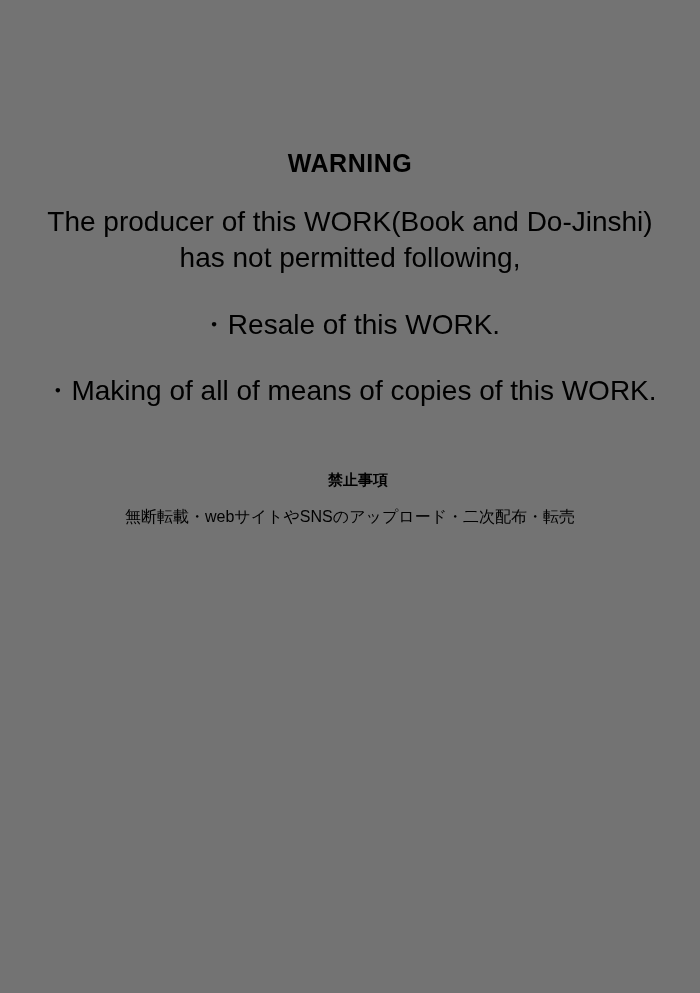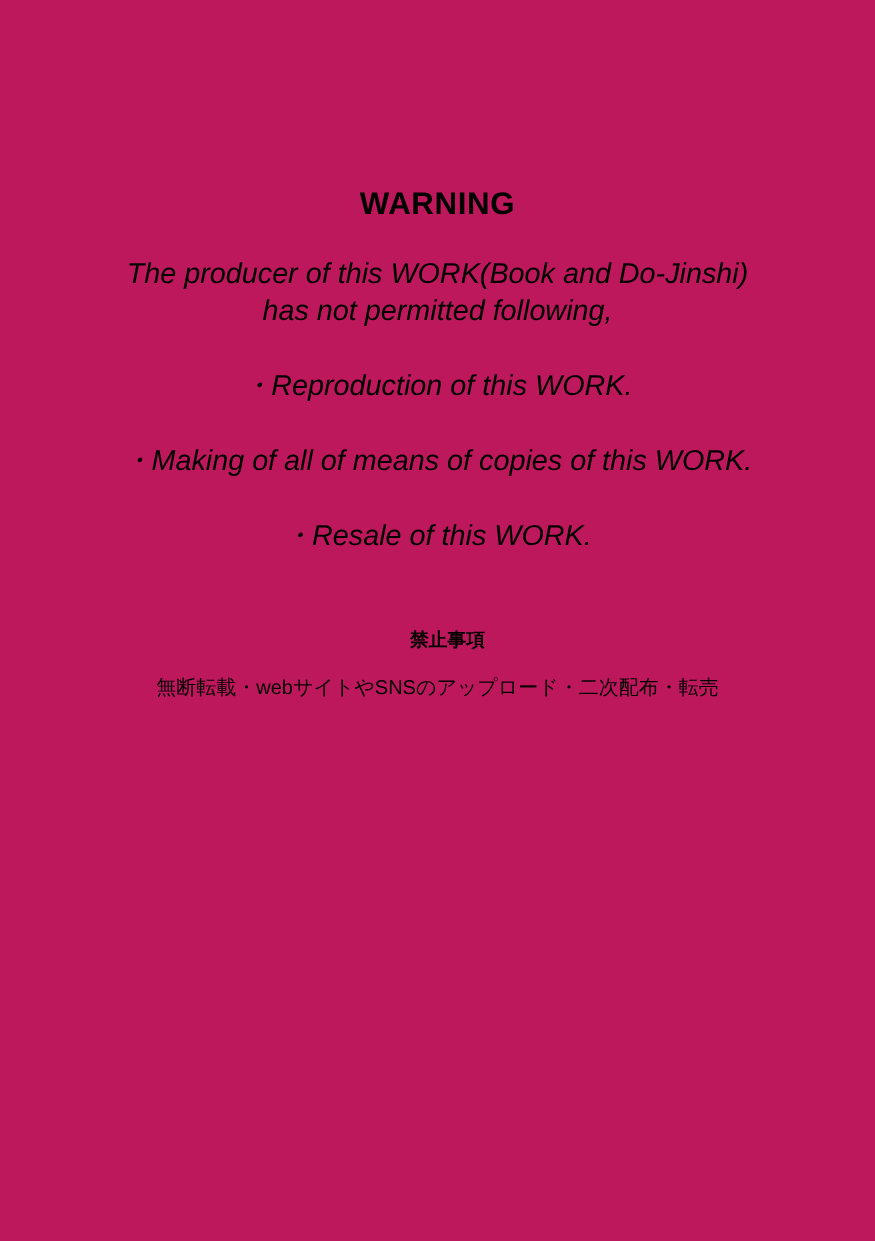--- a/index.html
+++ b/index.html
@@ -12,43 +12,42 @@
     height: 993px;
     font-family: "Liberation Sans", sans-serif;
     color: #000000;
     overflow: hidden;
   }
   .page {
     position: relative;
     width: 700px;
     height: 993px;
     box-sizing: border-box;
-    background: #be185d;
+    background: #737373;
   }
   .notice {
     position: absolute;
     top: 148px;
     left: 0;
     width: 700px;
     text-align: center;
   }
   .warning-title {
     font-size: 25px;
     font-weight: bold;
     letter-spacing: 0.5px;
     line-height: 1.2;
     margin: 0 0 26px 0;
   }
   .para {
-    font-size: 23px;
+    font-size: 28px;
     font-weight: normal;
     line-height: 1.30;
     margin: 0 0 30px 0;
     white-space: pre-line;
-    font-style: italic;
   }
   .para.tight {
     margin-bottom: 28px;
   }
   .jp-title {
     font-size: 15px;
     font-weight: bold;
     line-height: 1.3;
     margin: 60px 0 18px 16px;
   }
@@ -63,25 +62,24 @@
 <body>
 
 <div class="page">
   <div class="notice">
 
     <h1 class="warning-title">WARNING</h1>
 
     <p class="para">The producer of this WORK(Book and Do-Jinshi)
 has not permitted following,</p>
 
-    <p class="para">・Reproduction of this WORK.</p>
+
+    <p class="para">・Resale of this WORK.</p>
 
     <p class="para">・Making of all of means of copies of this WORK.</p>
-
-    <p class="para">・Resale of this WORK.</p>
 
 
 
     <h2 class="jp-title">禁止事項</h2>
 
     <p class="jp-line">無断転載・webサイトやSNSのアップロード・二次配布・転売</p>
 
   </div>
 </div>
 

